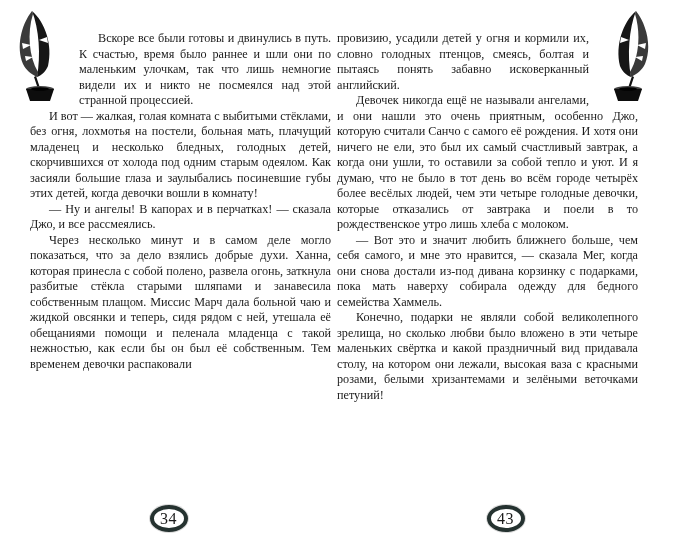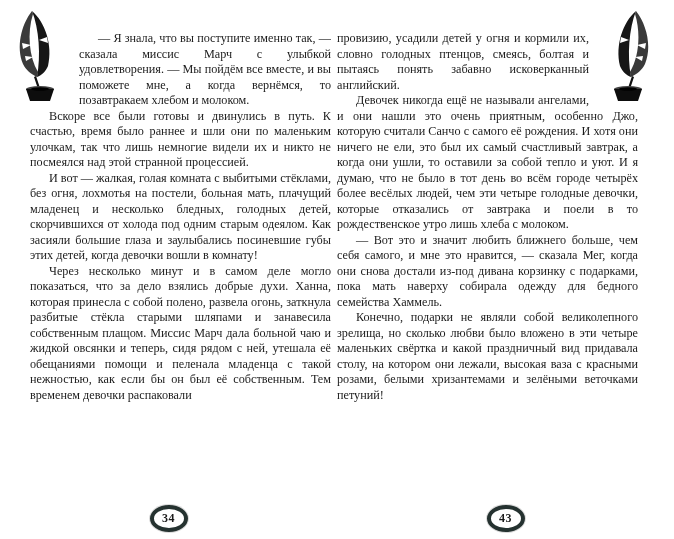--- a/index.html
+++ b/index.html
@@ -33,21 +33,21 @@
   .badge {
     position: absolute; left: 50%; bottom: 7px; transform: translateX(-50%);
     width: 30px; height: 19px;
     background: #ffffff;
     border: 4px solid var(--badge, #253230);
     border-radius: 50%;
     display: flex; align-items: center; justify-content: center;
     box-shadow: 0 0 0 1px rgba(0,0,0,0.15);
   }
   .badge span {
-    font-size: 12px; font-weight: bold;
+    font-size: 16px; font-weight: normal;
     color: var(--text, #1b1b1b);
     letter-spacing: 0.5px;
   }
 </style>
 </head>
 <body>
 
 <div class="spread">
 
   <div class="page page--left">
@@ -58,23 +58,23 @@
           <path d="M18 2 C 31 13, 39 36, 34 57 C 32 62, 28 66, 23 68 C 27 46, 25 20, 18 2 Z" fill="#161616"></path>
           <path d="M8 34 l 9 2 -8 4 z" fill="#ffffff"></path>
           <path d="M33 28 l -8 3 9 3 z" fill="#ffffff"></path>
           <path d="M11 47 l 8 1 -7 4 z" fill="#ffffff"></path>
           <path d="M22 67 l 4 12 -2 1 -4 -12 z" fill="#111111"></path>
           <ellipse cx="26" cy="80" rx="14" ry="3" fill="#444444"></ellipse>
           <path d="M12 80 h 28 l -4 12 h -20 z" fill="#0d0d0d"></path>
           <ellipse cx="26" cy="80" rx="9" ry="1.8" fill="#000000"></ellipse>
         </svg>
       </div>
-      <p class="para">— Я знала, что вы поступите именно так, — сказала миссис Марч с улыбкой удовлетворения. — Мы пойдём все вместе, и вы поможете мне, а когда вернёмся, то позавтракаем хлебом и молоком.</p>
       <p class="para">Вскоре все были готовы и двинулись в путь. К счастью, время было раннее и шли они по маленьким улочкам, так что лишь немногие видели их и никто не посмеялся над этой странной процессией.</p>
       <p class="para">И вот — жалкая, голая комната с выбитыми стёклами, без огня, лохмотья на постели, больная мать, плачущий младенец и несколько бледных, голодных детей, скорчившихся от холода под одним старым одеялом. Как засияли большие глаза и заулыбались посиневшие губы этих детей, когда девочки вошли в комнату!</p>
+      <p class="para">— Ну и ангелы! В капорах и в перчатках! — сказала Джо, и все рассмеялись.</p>
       <p class="para">Через несколько минут и в самом деле могло показаться, что за дело взялись добрые духи. Ханна, которая принесла с собой полено, развела огонь, заткнула разбитые стёкла старыми шляпами и занавесила собственным плащом. Миссис Марч дала больной чаю и жидкой овсянки и теперь, сидя рядом с ней, утешала её обещаниями помощи и пеленала младенца с такой нежностью, как если бы он был её собственным. Тем временем девочки распаковали</p>
     </div>
     <div class="badge">
       <span>34</span>
     </div>
   </div>
 
   <div class="page page--right">
     <div class="text-col">
       <div class="quill">

